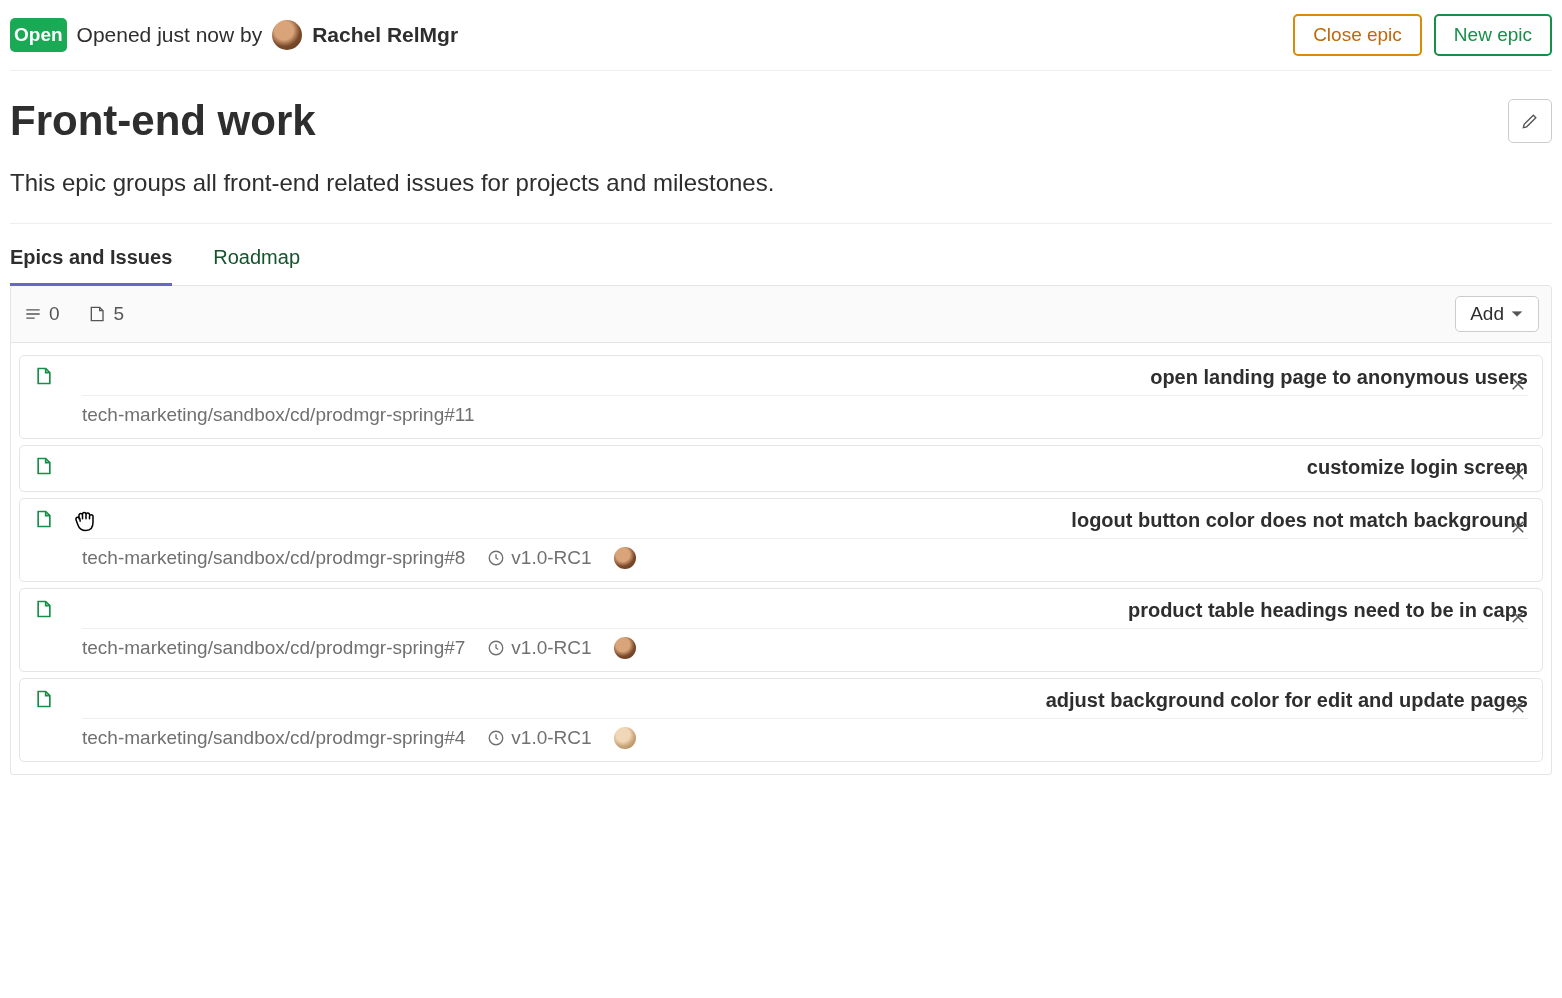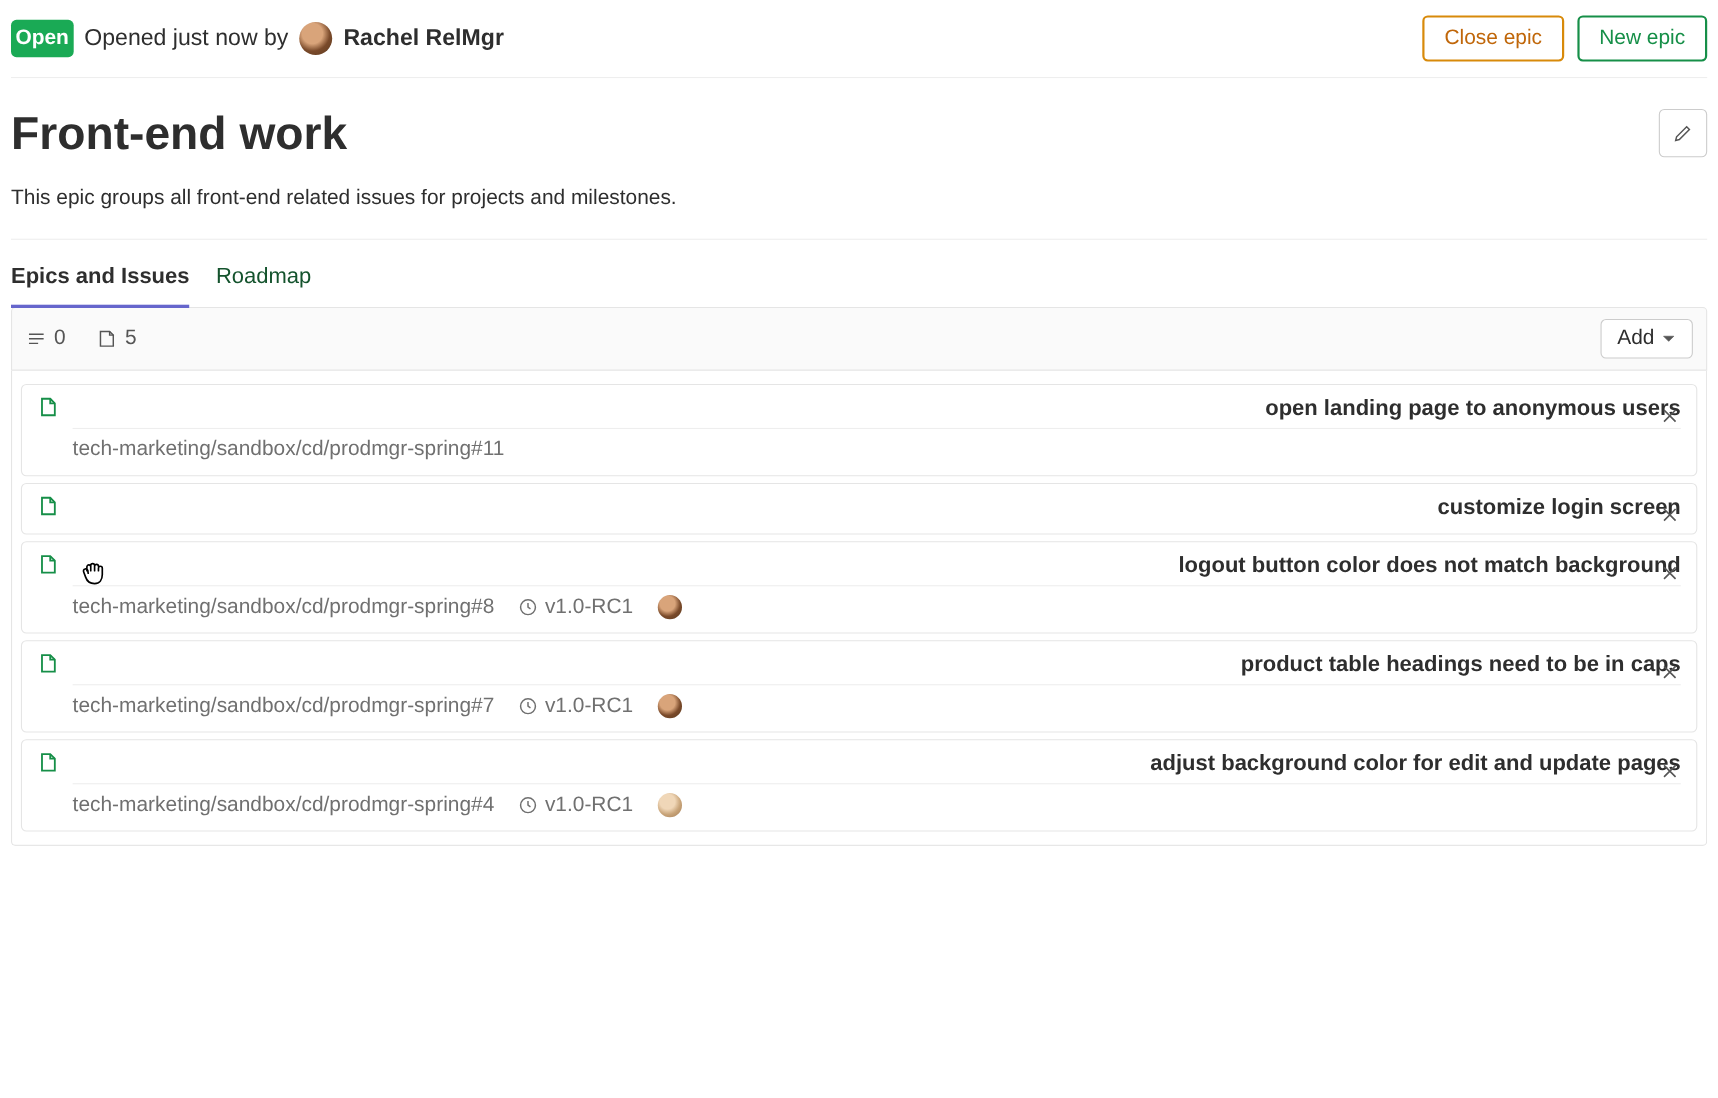--- a/index.html
+++ b/index.html
@@ -55,23 +55,23 @@
   .epic-title { font-size: 42px; font-weight: 700; color: #2e2e2e; }
   .edit-btn {
     width: 44px; height: 44px;
     border: 1px solid #ccc; border-radius: 5px;
     background: #fff; display: flex;
     align-items: center; justify-content: center;
     cursor: pointer;
   }
   .edit-btn svg { width: 20px; height: 20px; stroke: #555; fill: none; stroke-width: 1.6; }
 
-  .epic-desc { font-size: 19px; color: #2e2e2e; padding: 14px 0 26px 0; border-bottom: 1px solid #eee; }
-
-  .tabs { display: flex; gap: 24px; padding-top: 22px; }
+  .epic-desc { font-size: 24px; color: #2e2e2e; padding: 14px 0 26px 0; border-bottom: 1px solid #eee; }
+
+  .tabs { display: flex; gap: 41px; padding-top: 22px; }
   .tab {
     font-size: 20px;
     padding-bottom: 14px;
     color: #14532d;
     cursor: pointer;
   }
   .tab.active {
     color: #2e2e2e;
     font-weight: 700;
     border-bottom: 3px solid #6666cc;
@@ -108,21 +108,21 @@
     border-radius: 5px;
     margin: 6px 2px;
     padding: 10px 14px 12px 14px;
     position: relative;
     background: #fff;
   }
   .issue-top { display: flex; align-items: center; gap: 12px; justify-content: space-between; }
   .issue-icon svg { width: 20px; height: 20px; stroke: #168f48; fill: none; stroke-width: 2; }
   .issue-title { font-size: 20px; font-weight: 700; color: #2e2e2e; }
   .issue-meta-row {
-    margin: 6px 0 0 32px;
+    margin: 6px 0 0 48px;
     padding-top: 8px;
     border-top: 1px solid #eee;
     display: flex;
     align-items: center;
     gap: 22px;
     color: #707070;
     font-size: 19px;
   }
   .milestone { display: flex; align-items: center; gap: 6px; }
   .milestone svg { width: 18px; height: 18px; stroke: #707070; fill: none; stroke-width: 1.8; }

